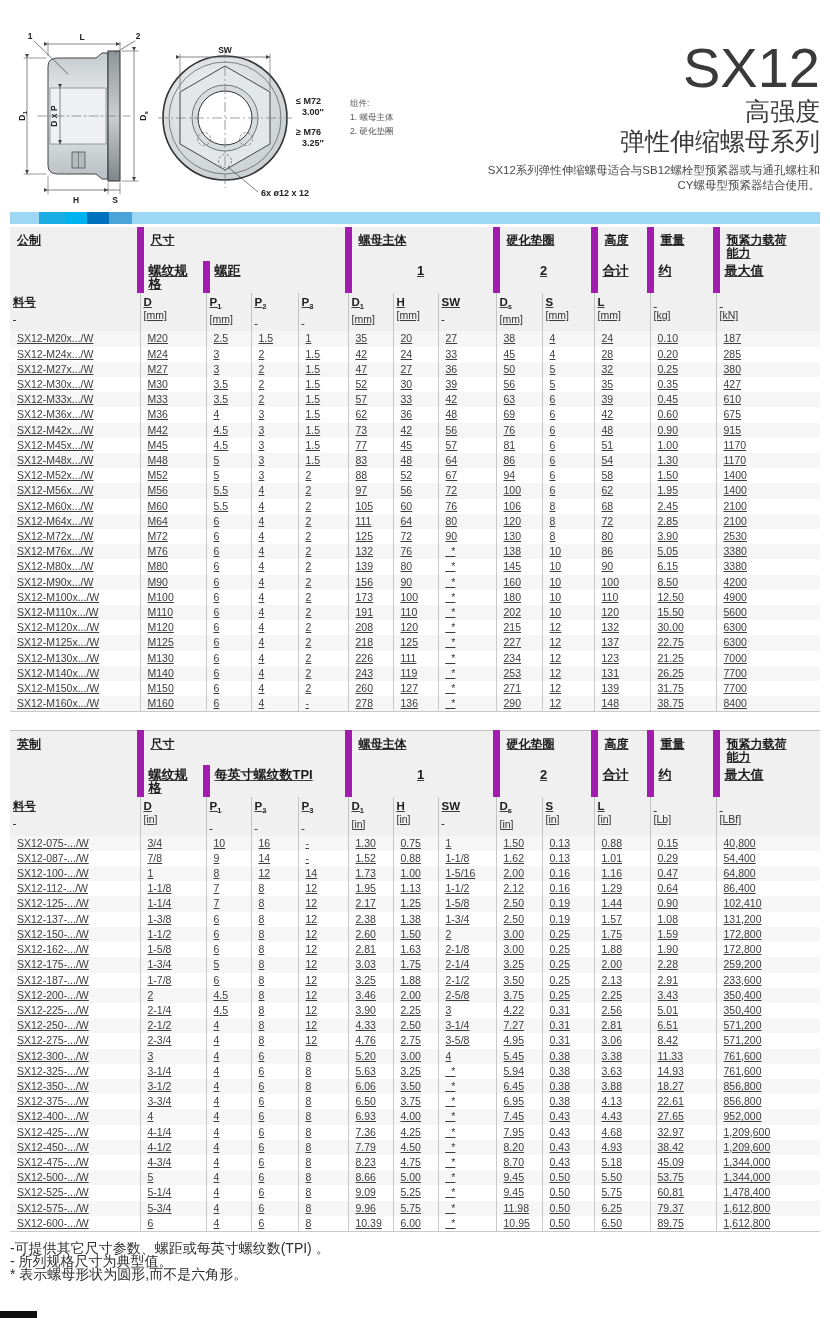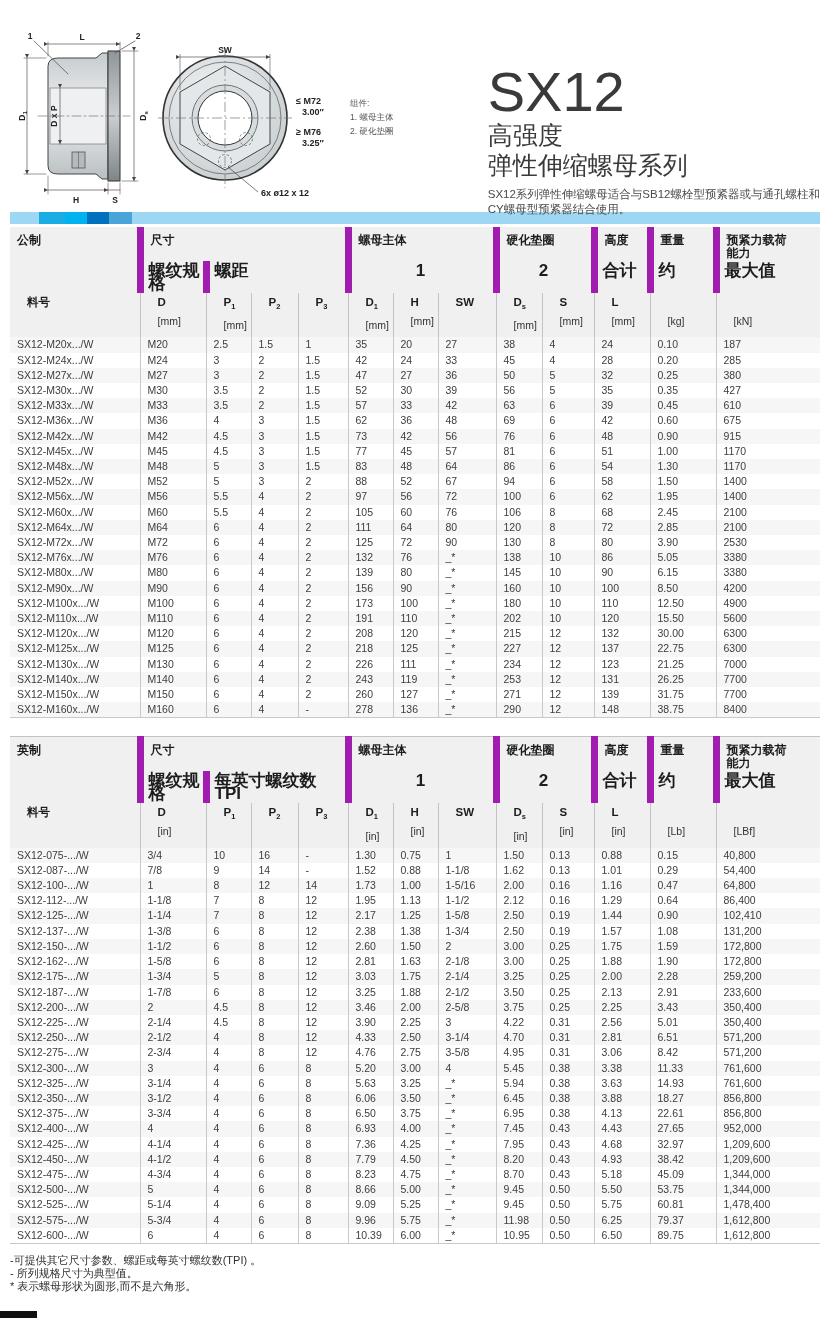--- a/index.html
+++ b/index.html
@@ -6,51 +6,51 @@
   body{
     width:830px;height:1318px;background:#ffffff;
     font-family:"Liberation Sans","DejaVu Sans",sans-serif;
     color:#3d3d3d;position:relative;overflow:hidden;
   }
   .content{padding:0 10px;}
 
   
   .top{position:relative;height:212px;}
   .drawing{position:absolute;left:0;top:26px;}
-  .titleblock{position:absolute;right:0;top:64px;text-align:left;}
+  .titleblock{position:absolute;right:0;top:40px;text-align:right;}
   .brand{font-size:56px;line-height:56px;font-weight:400;color:#3a3a3a;letter-spacing:0px;}
   .subtitle{font-size:25px;line-height:30px;color:#3a3a3a;}
   .desc{font-size:11.5px;line-height:15px;color:#4a4a4a;margin-top:7px;}
 
   
   .colorbar{display:flex;height:12px;width:810px;margin-bottom:3px;}
   .colorbar span{display:block;height:100%;}
   .colorbar span:last-child{flex:1;}
 
   
-  table{border-collapse:collapse;table-layout:fixed;width:810px;border-bottom:1px solid #c9c9c9;}
+  table{border-collapse:collapse;table-layout:fixed;width:810px;border-bottom:1px solid #c9c9c9;text-decoration:underline;}
   thead{background:#f0f0f0;}
   thead th{font-weight:bold;color:#1d1d1d;text-align:left;}
   tr.h1 th{font-size:12px;padding:7px 3px 1px 7px;vertical-align:top;line-height:13px;}
-  tr.h2 th{font-size:17px;padding:3px 3px 3px 5px;vertical-align:top;line-height:13px;}
+  tr.h2 th{font-size:13px;padding:3px 3px 3px 5px;vertical-align:top;line-height:13px;}
   tr.h2 th.ctr{text-align:center;padding-left:0;}
   .gb{border-left:7px solid #a21caf;}
-  tr.cols th{border-left:1px solid #c3c3c3;vertical-align:top;padding:3px 3px 5px 17px;}
+  tr.cols th{border-left:1px solid #c3c3c3;vertical-align:top;padding:3px 3px 5px 3px;}
   tr.cols th:first-child{border-left:none;}
   .cl{font-size:11.5px;line-height:13px;}
   .cl sub{font-size:7.5px;}
-  .cu{font-size:10.5px;font-weight:normal;color:#333;line-height:13px;margin-top:6px;min-height:13px;}
+  .cu{font-size:10.5px;font-weight:normal;color:#333;line-height:13px;margin-top:0;min-height:13px;}
   tbody td{border-left:1px solid #c9c9c9;font-size:10.5px;line-height:13.2px;
     padding:1px 3px 1px 7px;color:#3d3d3d;white-space:nowrap;}
   tbody td:first-child{border-left:none;}
   tbody tr:nth-child(odd){background:#f6f6f6;}
   .tbl2{border-top:1px solid #c3c3c3;margin-top:18px;}
 
   
-  .footnotes{margin-top:10px;font-size:11px;line-height:13px;color:#2e2e2e;}
+  .footnotes{margin-top:10px;font-size:14px;line-height:13px;color:#2e2e2e;}
   .bottombar{position:absolute;left:0;bottom:0;width:37px;height:7px;background:#111;}
 
   
   .dim{font-size:8.5px;fill:#222;font-weight:bold;}
   .note{font-size:9px;fill:#222;font-weight:bold;}
   .legend{font-size:8.5px;fill:#555;}
 </style>
 </head>
 <body>
 
@@ -930,21 +930,21 @@
         </tr>
         <tr>
           <td>SX12-250-.../W</td>
           <td>2-1/2</td>
           <td>4</td>
           <td>8</td>
           <td>12</td>
           <td>4.33</td>
           <td>2.50</td>
           <td>3-1/4</td>
-          <td>4.70</td>
+          <td>7.27</td>
           <td>0.31</td>
           <td>2.81</td>
           <td>6.51</td>
           <td>571,200</td>
         </tr>
         <tr>
           <td>SX12-275-.../W</td>
           <td>2-3/4</td>
           <td>4</td>
           <td>8</td>

